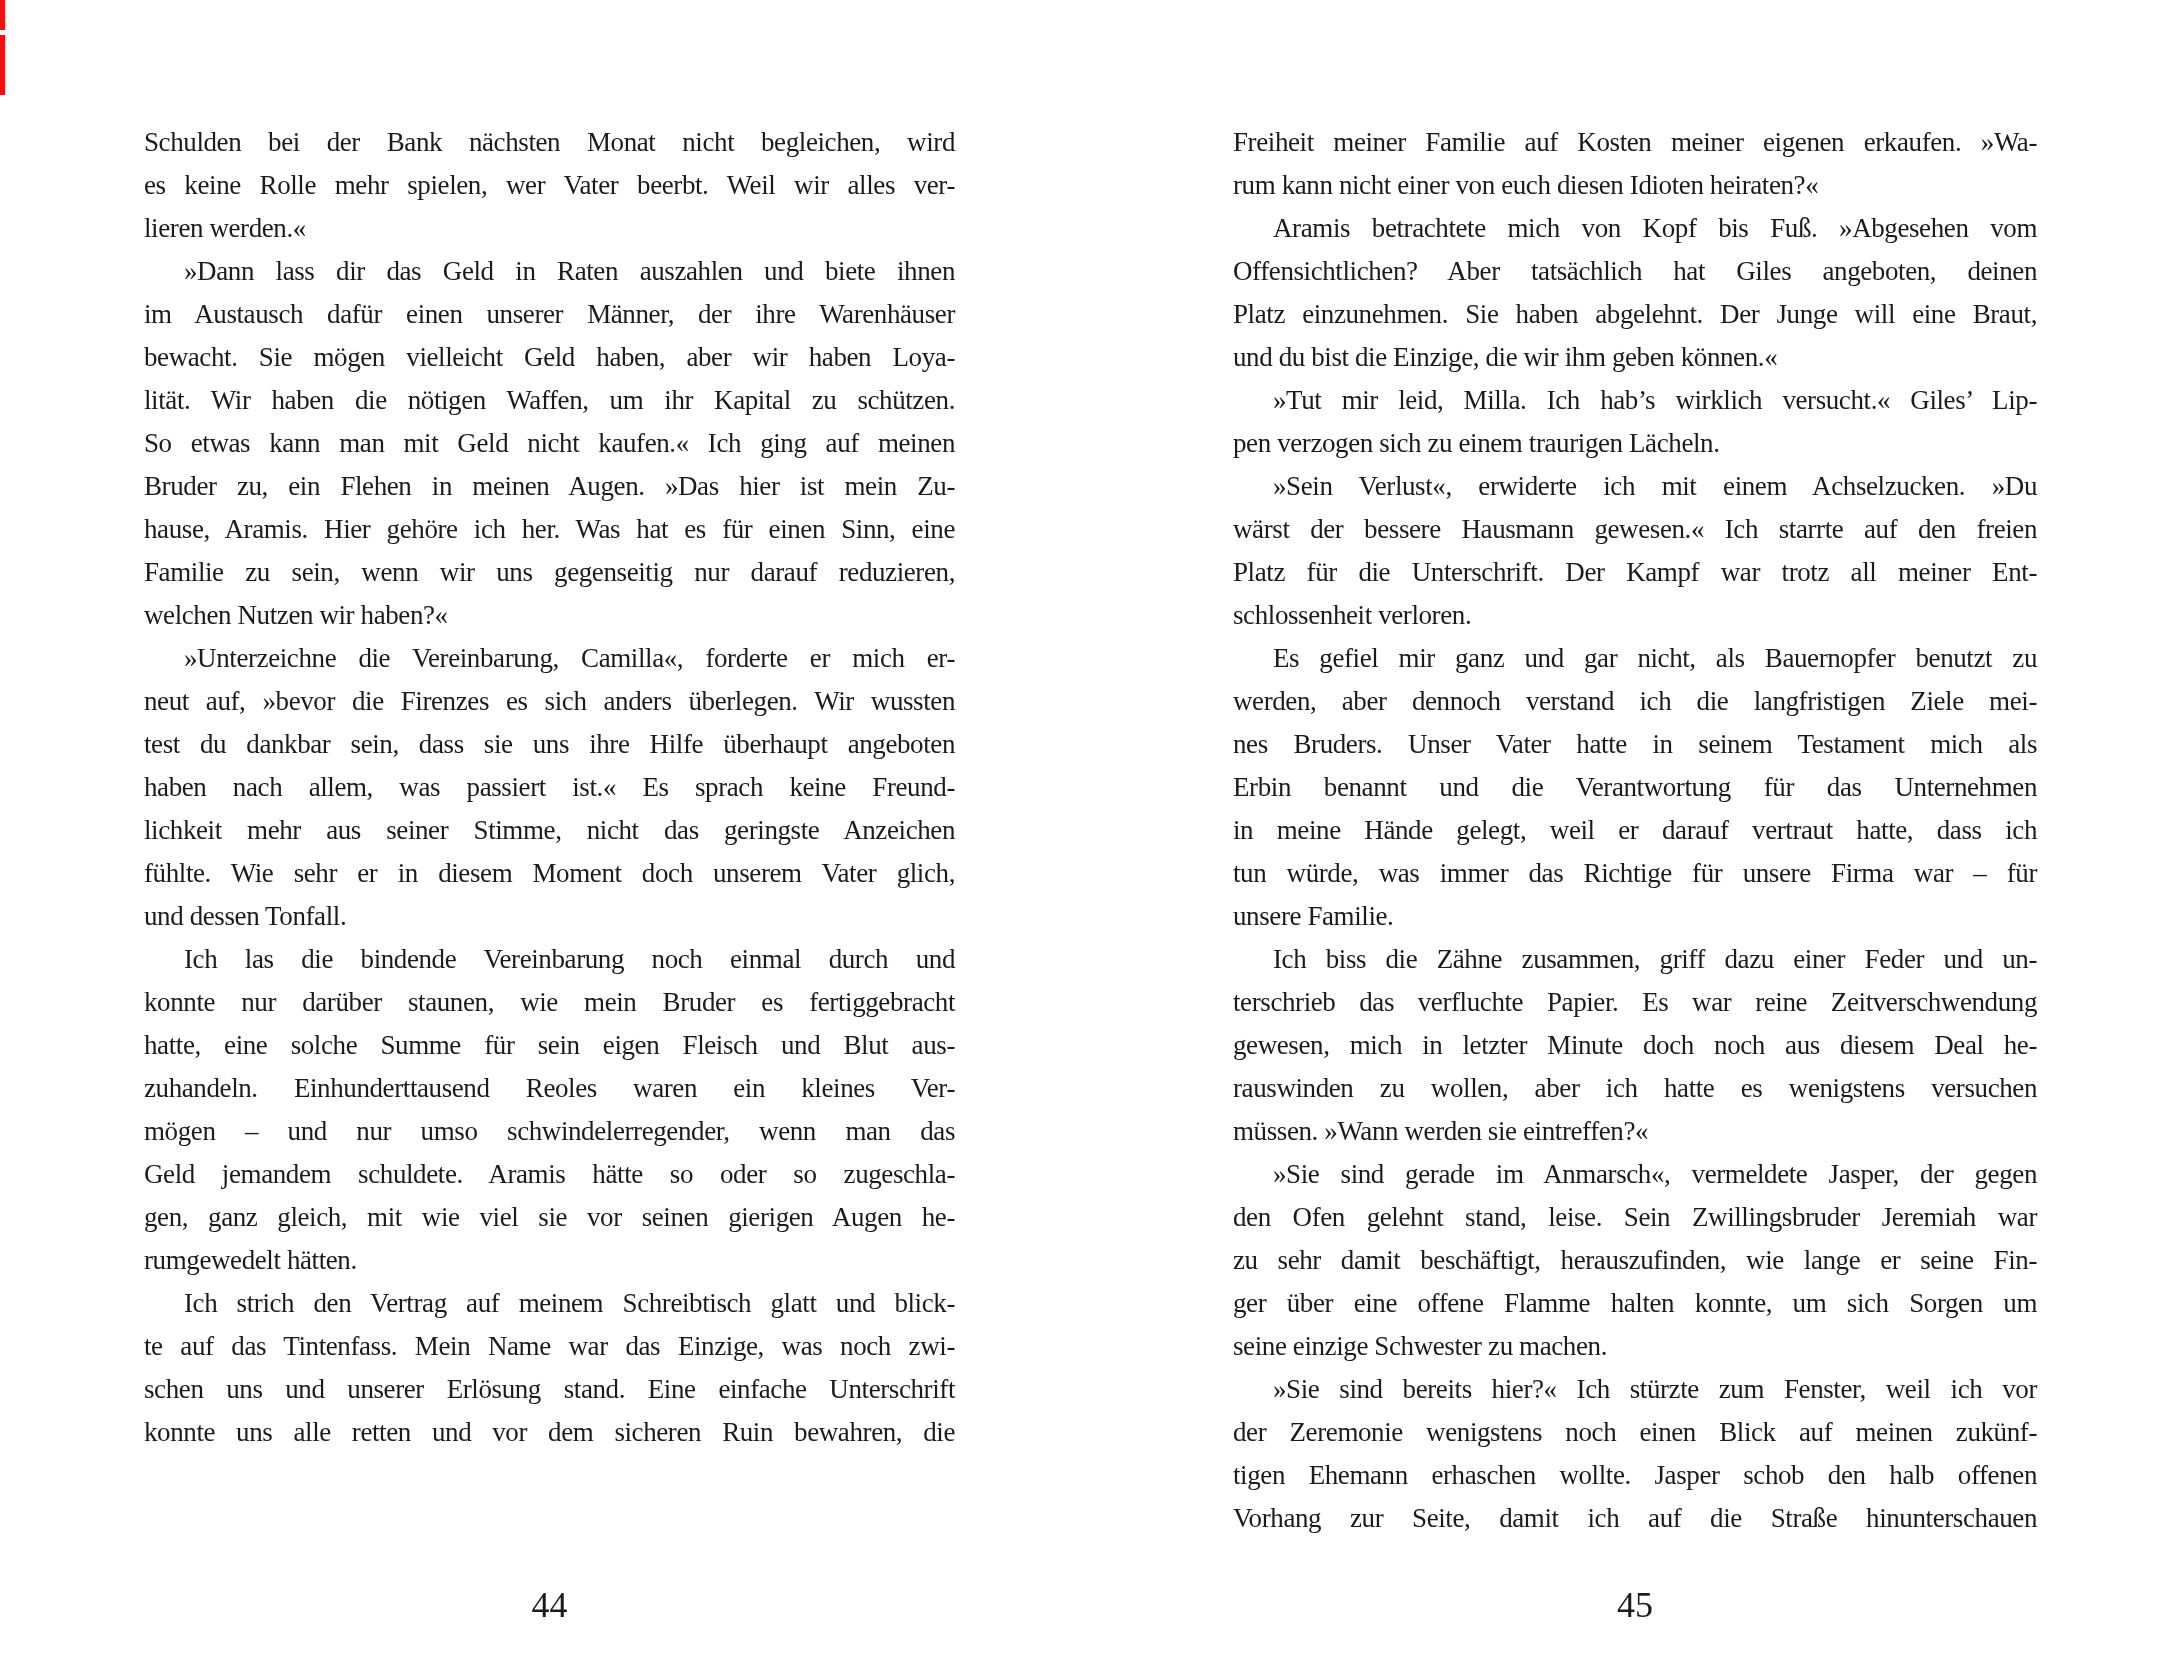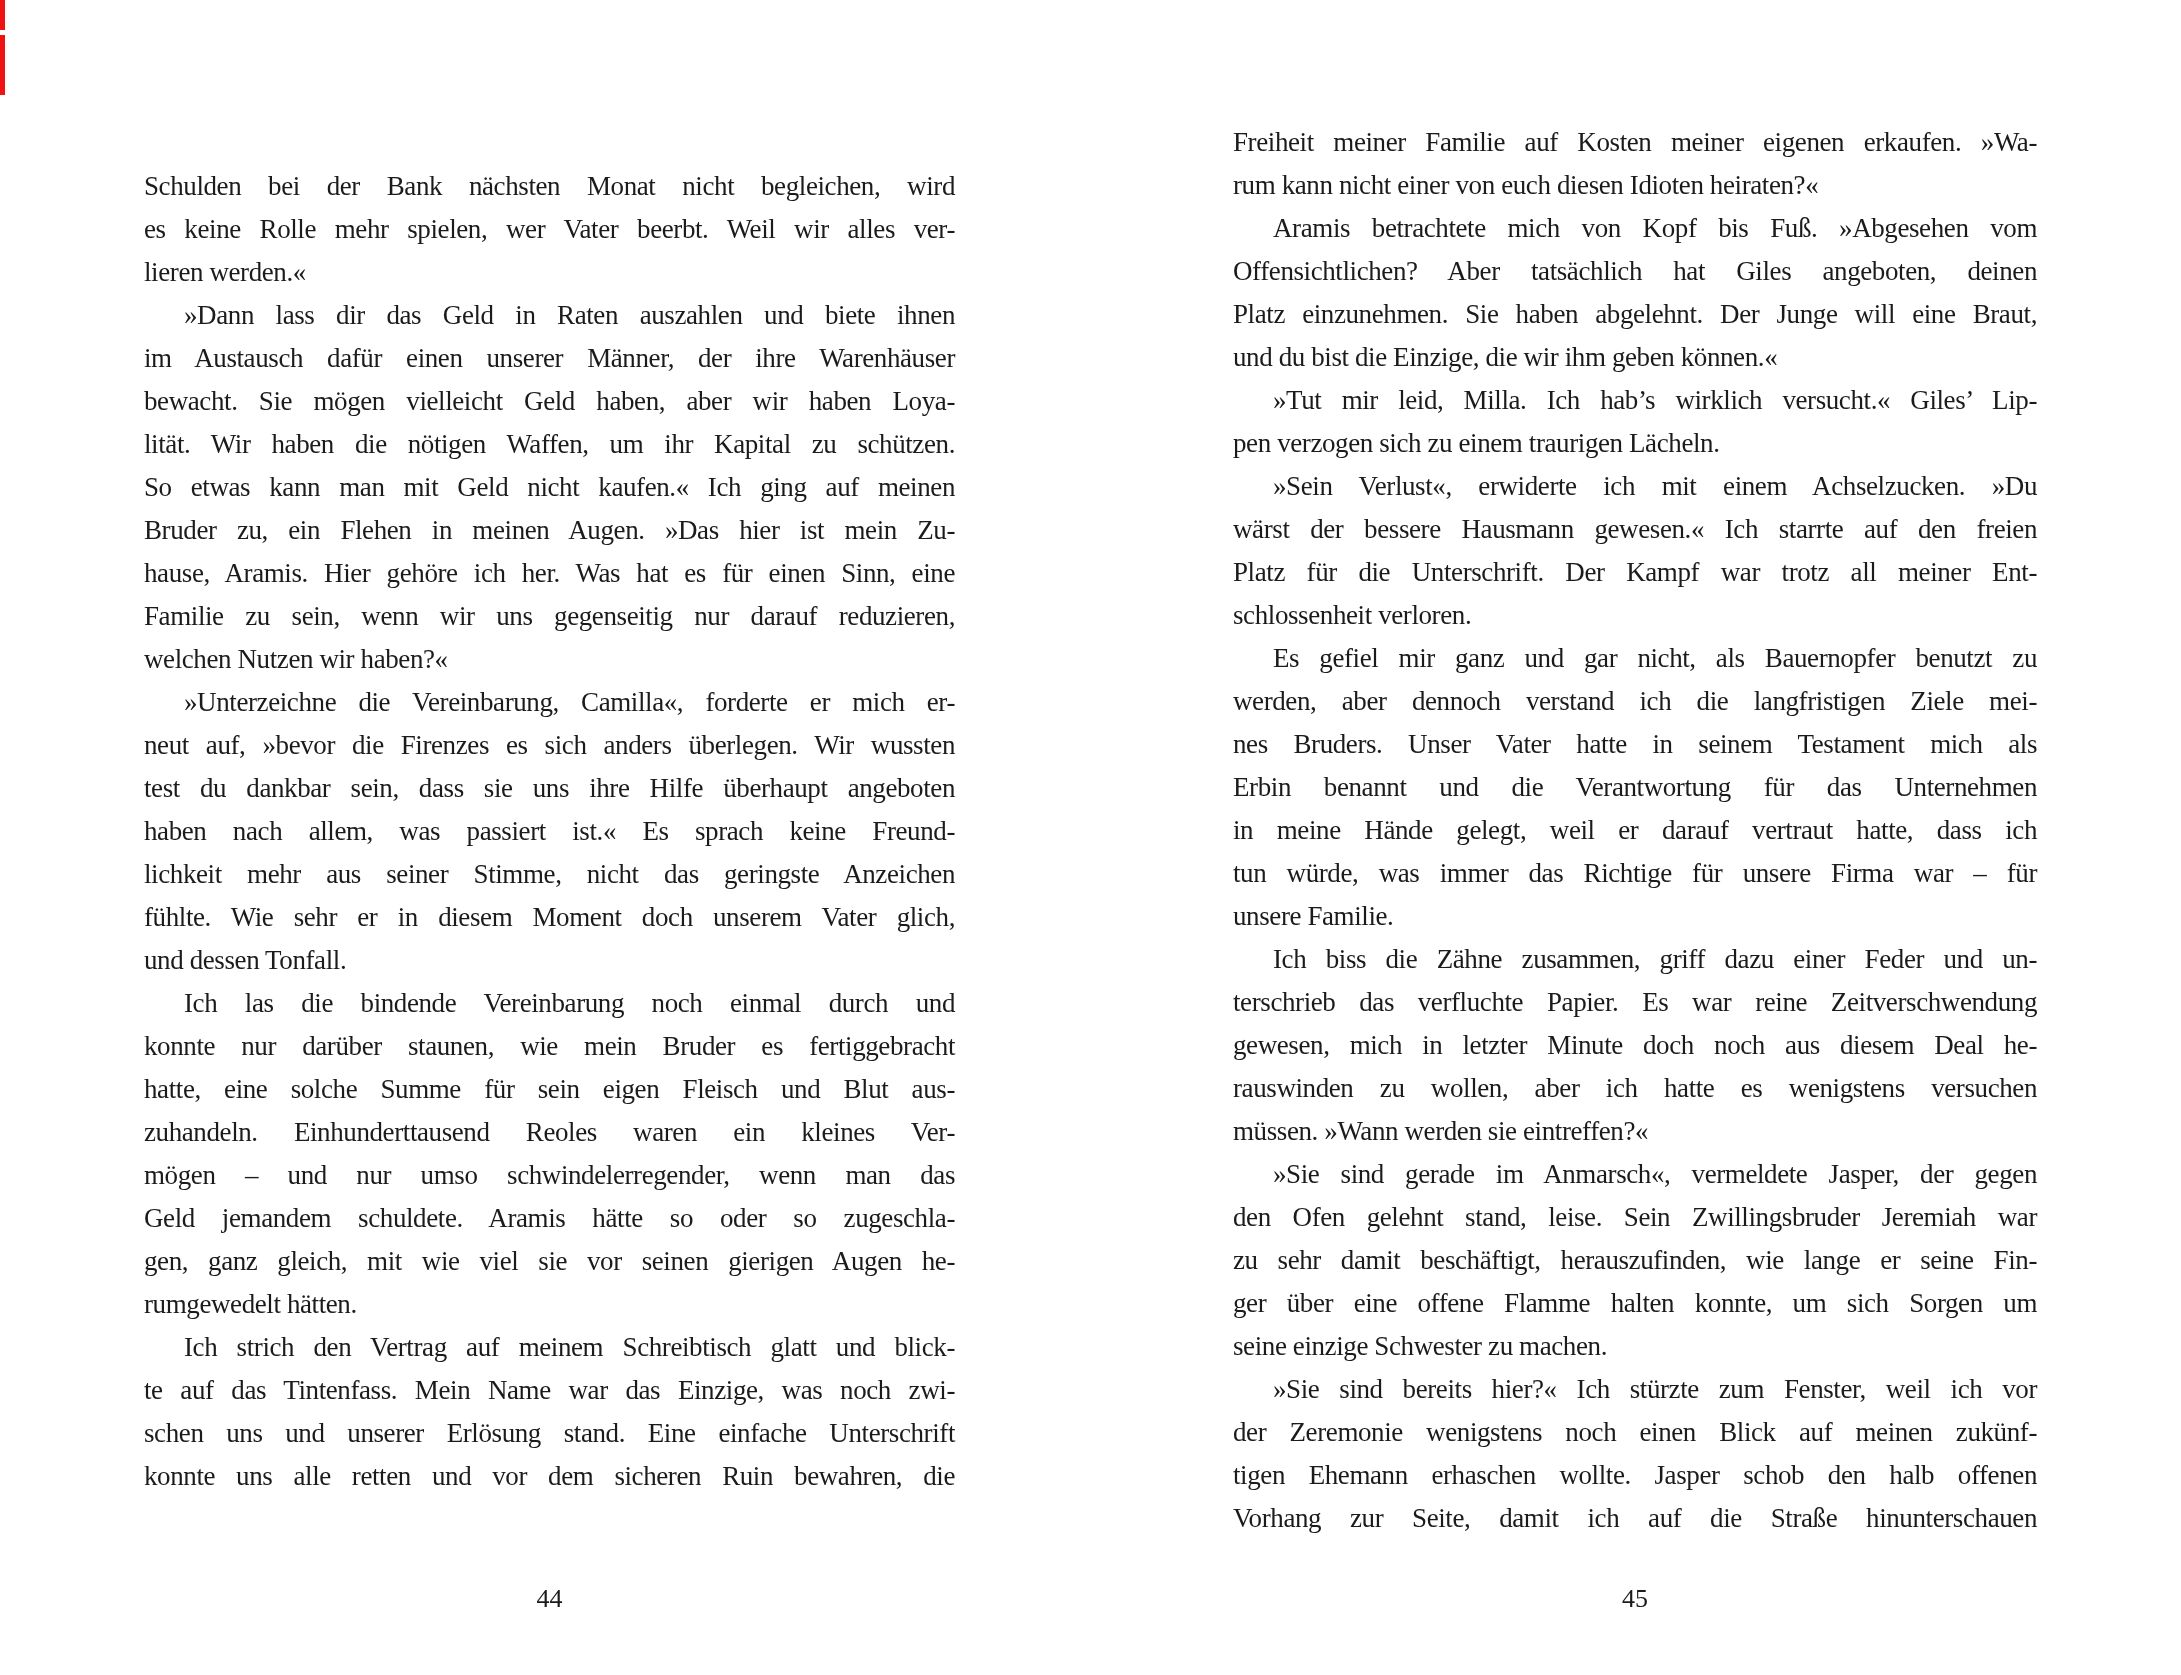--- a/index.html
+++ b/index.html
@@ -28,40 +28,40 @@
 
   .page-column {
     position: absolute;
     top: 121px;
     color: #1b1b1b;
     font-size: 27px;
     line-height: 43px;
     letter-spacing: -0.4px;
     font-kerning: normal;
   }
-  .page-column.left  { left: 144px;  width: 811px; margin-top: 44px; }
+  .page-column.left  { left: 144px;  width: 811px; }
   .page-column.right { left: 1233px; width: 804px; }
 
   .line {
     white-space: nowrap;
     text-align: justify;
     text-align-last: justify;
     height: 43px;
   }
   .line.indent { padding-left: 40px; }
   .line.pend {
     text-align: center;
     text-align-last: left;
   }
 
   .page-number {
     position: absolute;
     top: 1584px;
     color: #1b1b1b;
-    font-size: 26px;
+    font-size: 36px;
     text-align: center;
   }
   .page-number.left  { left: 144px;  width: 811px; }
   .page-number.right { left: 1233px; width: 804px; }
 </style>
 </head>
 <body>
 
 <div class="spread">
 

